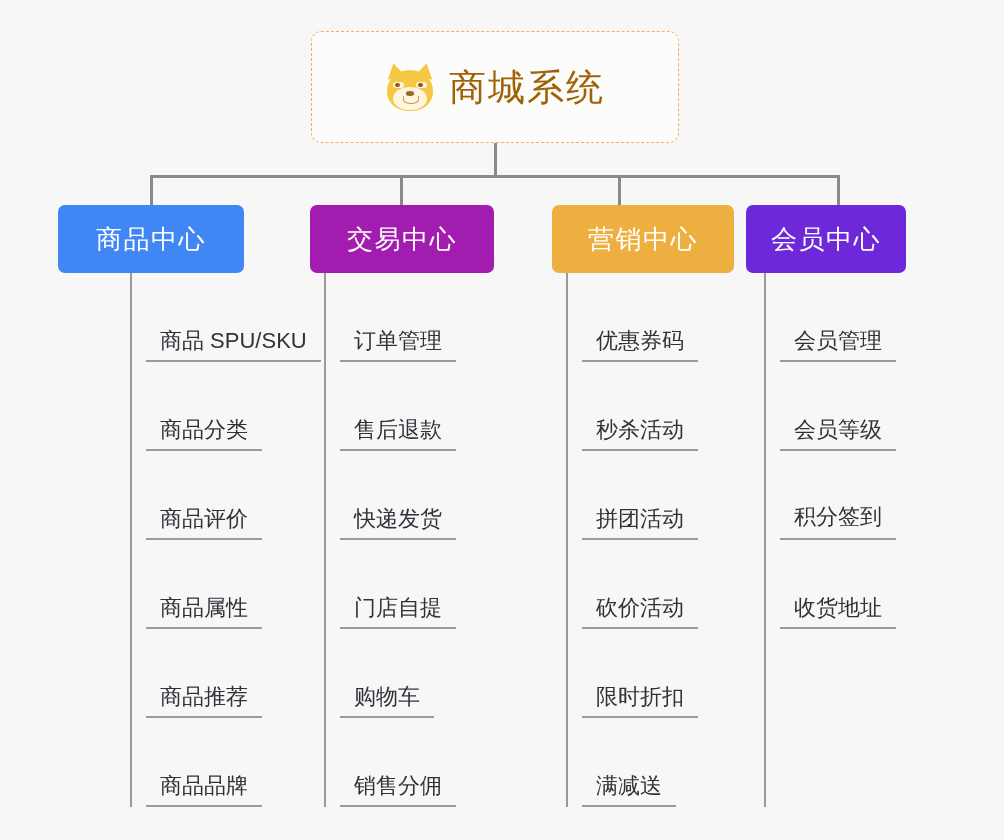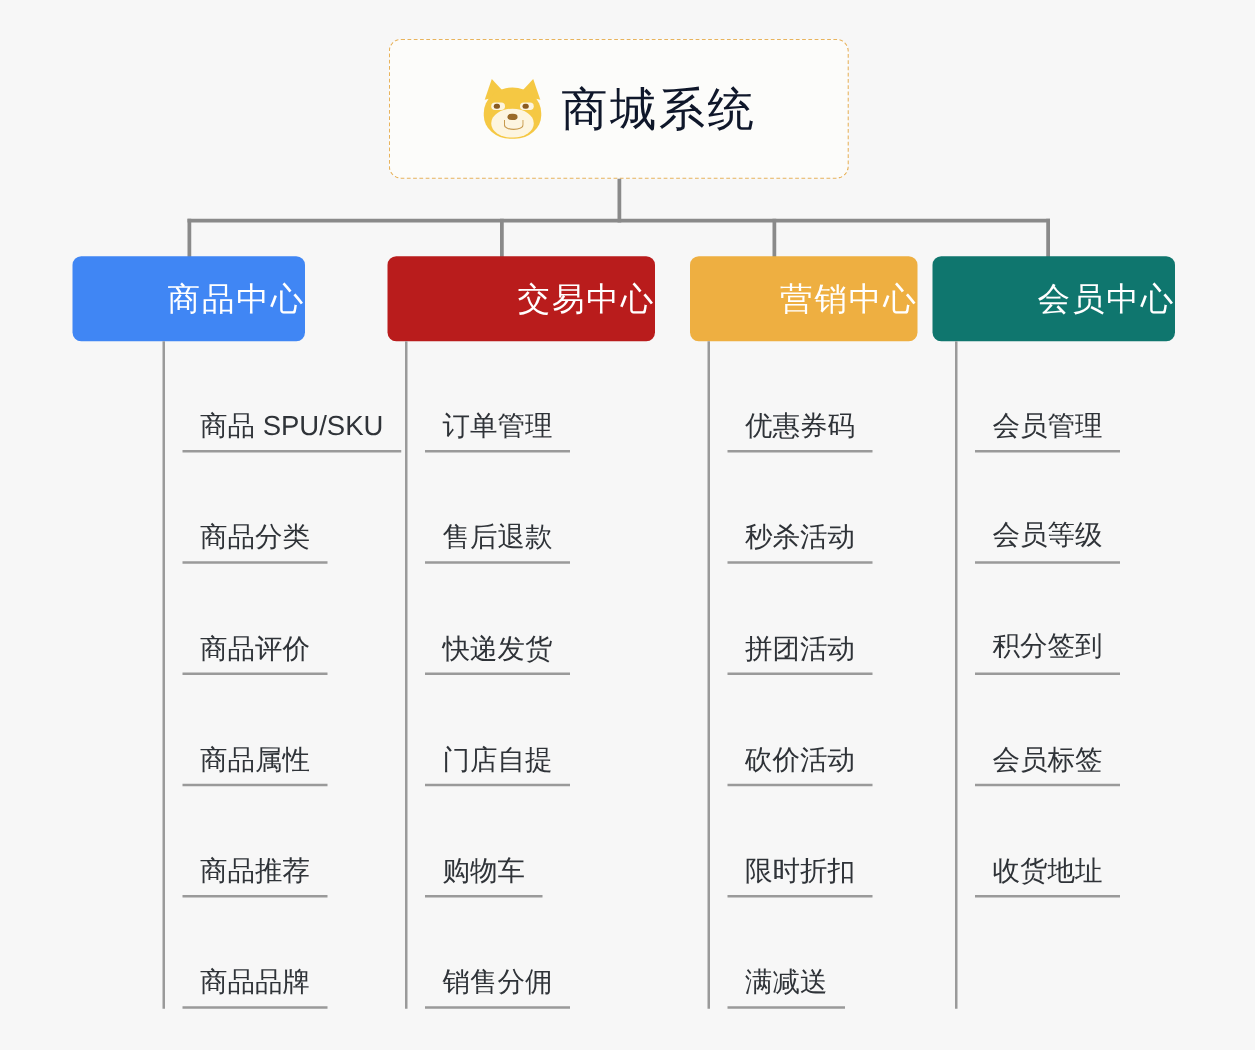--- a/index.html
+++ b/index.html
@@ -32,21 +32,21 @@
     background: #fcfcfa;
     border: 1px dashed #e8b35c;
     border-radius: 10px;
     display: flex;
     align-items: center;
     justify-content: center;
     gap: 14px;
   }
   .root-title {
     font-size: 37px;
-    color: #0f172a;
+    color: #a16207;
     letter-spacing: 2px;
     line-height: 1;
     white-space: nowrap;
   }
 
   
   .shiba {
     position: relative;
     width: 50px;
     height: 48px;
@@ -133,21 +133,21 @@
   
   .branch {
     position: absolute;
     top: 205px;
   }
   .branch-header {
     height: 68px;
     border-radius: 7px;
     display: flex;
     align-items: center;
-    justify-content: flex-end;
+    justify-content: center;
     color: #ffffff;
     font-size: 26px;
     letter-spacing: 1.5px;
     box-sizing: border-box;
   }
 
   .leaf-list {
     position: relative;
     margin-top: 0;
     padding-left: 0;
@@ -225,21 +225,21 @@
           </div>
           <div class="leaf">
             <span class="leaf-label" style="margin-left: 88px; text-align: center;">商品推荐</span>
           </div>
           <div class="leaf">
             <span class="leaf-label" style="margin-left: 88px;">商品品牌</span>
           </div>
         </div>
       </div>
       <div class="branch" style="left: 310px;">
-        <div class="branch-header" style="background: #b91c1c; width: 214px;">
+        <div class="branch-header" style="background: #a21caf; width: 184px;">
           <span>交易中心</span>
         </div>
         <div class="leaf-list">
           <div class="leaf-spine" style="left: 14px; height: 534px;"></div>
           <div class="leaf">
             <span class="leaf-label" style="margin-left: 30px;">订单管理</span>
           </div>
           <div class="leaf">
             <span class="leaf-label" style="margin-left: 30px;">售后退款</span>
           </div>
@@ -277,36 +277,33 @@
           </div>
           <div class="leaf">
             <span class="leaf-label" style="margin-left: 30px;">限时折扣</span>
           </div>
           <div class="leaf">
             <span class="leaf-label" style="margin-left: 30px;">满减送</span>
           </div>
         </div>
       </div>
       <div class="branch" style="left: 746px;">
-        <div class="branch-header" style="background: #0f766e; width: 194px;">
+        <div class="branch-header" style="background: #6d28d9; width: 160px;">
           <span>会员中心</span>
         </div>
         <div class="leaf-list">
           <div class="leaf-spine" style="left: 18px; height: 534px;"></div>
           <div class="leaf">
             <span class="leaf-label" style="margin-left: 34px;">会员管理</span>
           </div>
           <div class="leaf">
-            <span class="leaf-label" style="margin-left: 34px; font-family: Liberation Mono, monospace;">会员等级</span>
+            <span class="leaf-label" style="margin-left: 34px;">会员等级</span>
           </div>
           <div class="leaf">
             <span class="leaf-label" style="margin-left: 34px; font-family: Liberation Mono, monospace;">积分签到</span>
-          </div>
-          <div class="leaf">
-            <span class="leaf-label" style="margin-left: 34px;">会员标签</span>
           </div>
           <div class="leaf">
             <span class="leaf-label" style="margin-left: 34px;">收货地址</span>
           </div>
         </div>
       </div>
     </div>
 
 </div>
 

